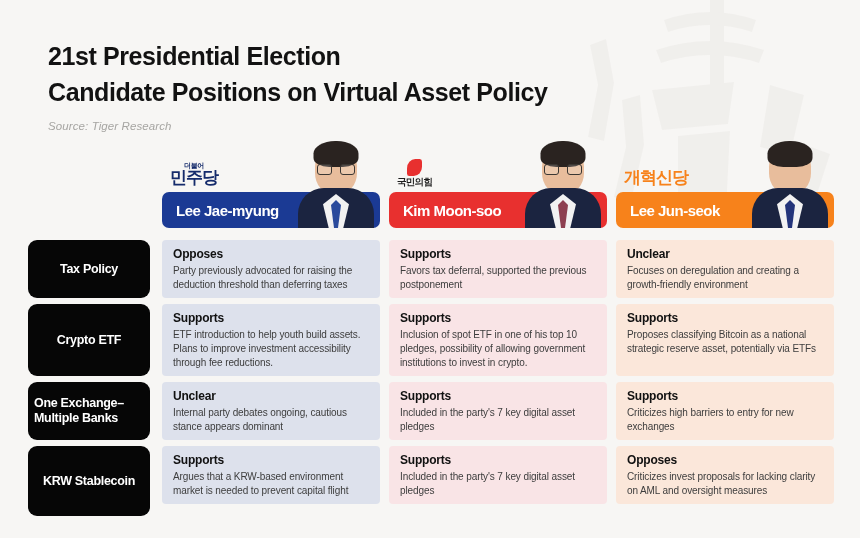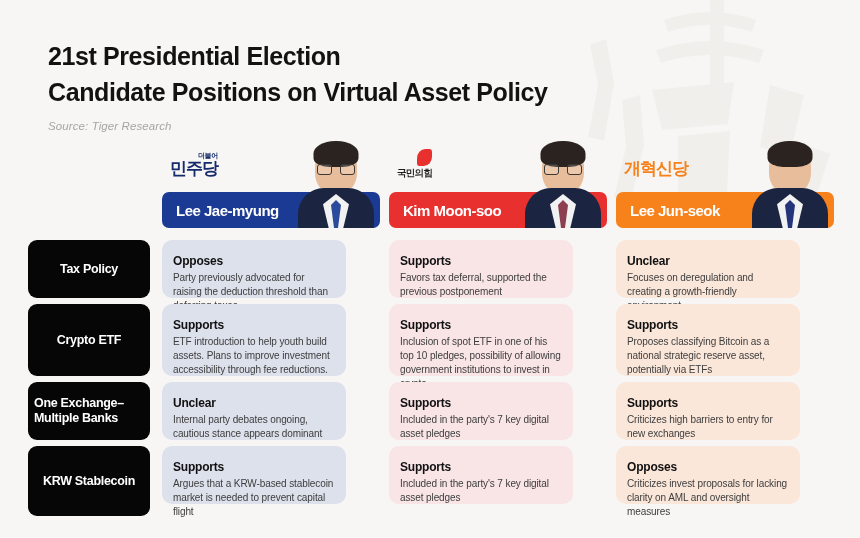--- a/index.html
+++ b/index.html
@@ -63,26 +63,27 @@
   }
   .cand {
     position: absolute;
     top: 0;
     width: 218px;
     height: 96px;
   }
   .cand-logo {
     position: absolute;
     left: 8px;
-    top: 8px;
+    top: 18px;
     height: 30px;
     display: flex;
     flex-direction: column;
-    align-items: flex-end;
+    align-items: center;
     justify-content: flex-end;
+    font-family: Liberation Mono, monospace;
   }
   .logo-sub {
     font-size: 7px;
     font-weight: bold;
     line-height: 8px;
     letter-spacing: -0.3px;
   }
   .logo-main {
     font-size: 17px;
     font-weight: bold;
@@ -223,23 +224,23 @@
     justify-content: center;
     font-size: 12.5px;
     font-weight: bold;
     letter-spacing: -0.3px;
     line-height: 15px;
     padding: 0 6px;
   }
   .cell {
     position: absolute;
     top: 0;
-    width: 184px;
-    border-radius: 10px;
-    padding: 14px 11px 9px 11px;
+    width: 218px;
+    border-radius: 4px;
+    padding: 7px 11px 9px 11px;
   }
   .cell-stance {
     font-size: 12px;
     font-weight: bold;
     color: #111111;
     letter-spacing: -0.2px;
     margin-bottom: 3px;
   }
   .cell-desc {
     font-size: 10px;
@@ -374,21 +375,21 @@
         </div>
         <div class="cell" style="left: 616px; height: 58px; background: rgb(251, 231, 218);">
           <div class="cell-stance">Supports</div>
           <div class="cell-desc">Criticizes high barriers to entry for new exchanges</div>
         </div>
       </div>
       <div class="m-row" style="height: 58px;">
         <div class="row-label" style="height: 70px;">KRW Stablecoin</div>
         <div class="cell" style="left: 162px; height: 58px; background: rgb(221, 225, 236);">
           <div class="cell-stance">Supports</div>
-          <div class="cell-desc">Argues that a KRW-based stablecoin market is needed to prevent capital flight</div>
+          <div class="cell-desc">Argues that a KRW-based environment market is needed to prevent capital flight</div>
         </div>
         <div class="cell" style="left: 389px; height: 58px; background: rgb(249, 228, 230);">
           <div class="cell-stance">Supports</div>
           <div class="cell-desc">Included in the party's 7 key digital asset pledges</div>
         </div>
         <div class="cell" style="left: 616px; height: 58px; background: rgb(251, 231, 218);">
           <div class="cell-stance">Opposes</div>
           <div class="cell-desc">Criticizes invest proposals for lacking clarity on AML and oversight measures</div>
         </div>
       </div>

